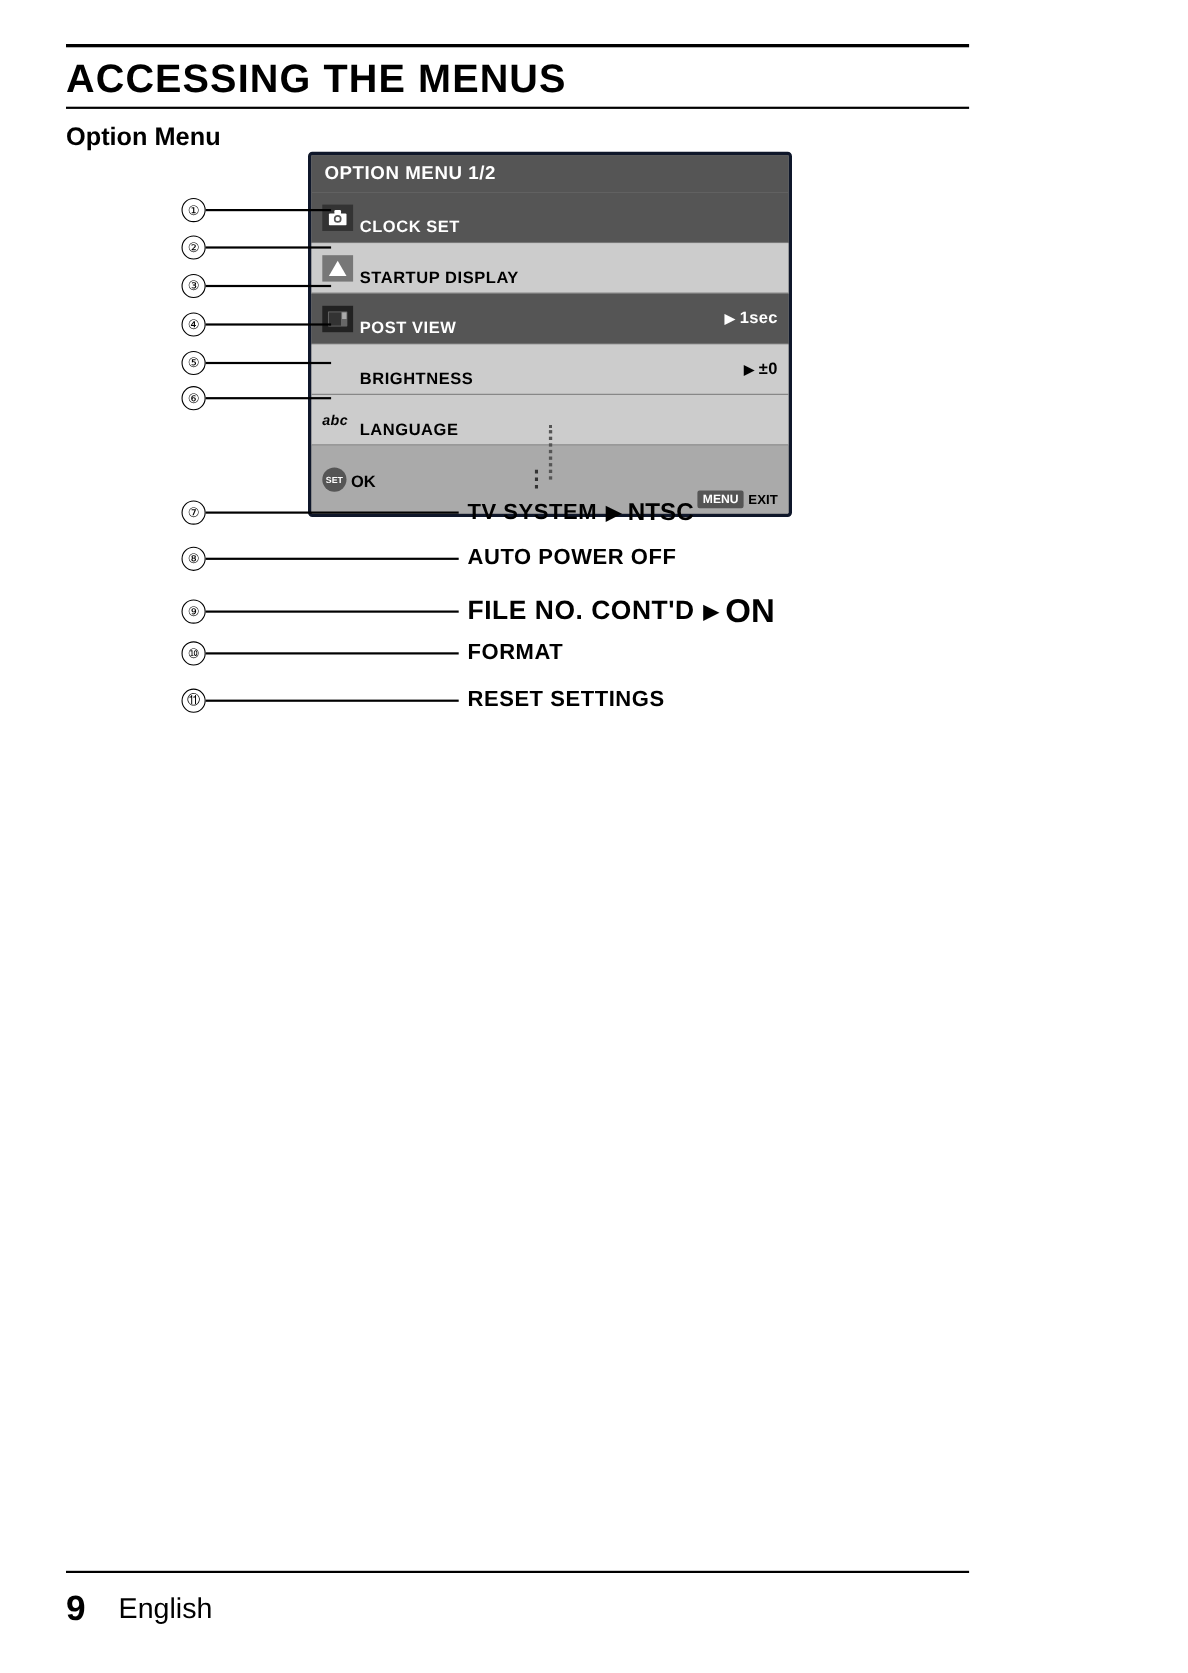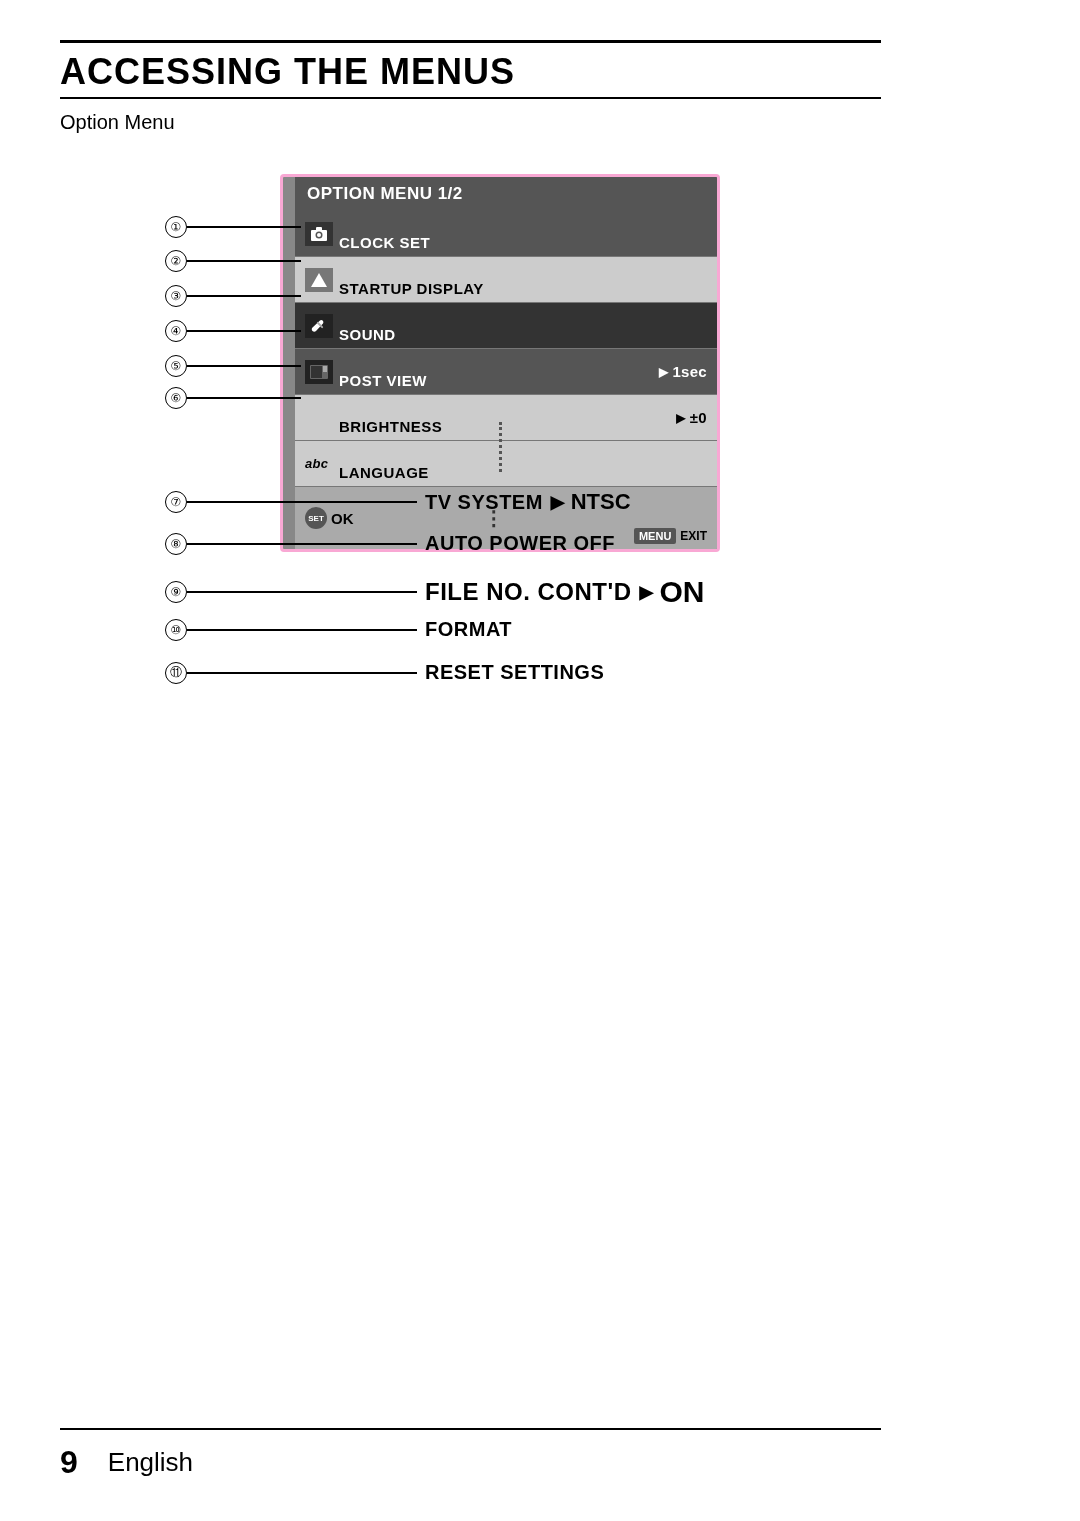--- a/index.html
+++ b/index.html
@@ -34,45 +34,43 @@
       margin-bottom: 4px;
     }
 
     .bottom-rule {
       border-top: 2px solid #000;
       margin-bottom: 12px;
     }
 
     
     .sub-heading {
-      font-size: 20px;
-      font-weight: 400;
-      color: #000;
-      margin-bottom: 40px;
+      font-size: 23px;
+      font-weight: 700;
+      color: #000;
     }
 
     
     .diagram-area {
       position: relative;
       width: 100%;
       height: 660px;
       margin-bottom: 40px;
     }
 
     
     .screen-mockup {
       position: absolute;
       left: 220px;
       top: 0;
       width: 440px;
       background: #888;
-      border: 3px solid #f9a8d4;
+      border: 3px solid #0f172a;
       border-radius: 4px;
       overflow: hidden;
-      padding-left: 12px;
     }
 
     .screen-header {
       background: #555;
       color: #fff;
       font-size: 17px;
       font-weight: 700;
       padding: 7px 12px;
       letter-spacing: 0.5px;
     }
@@ -128,21 +126,21 @@
     .screen-bottom-bar {
       background: #aaa;
       display: flex;
       justify-content: space-between;
       align-items: center;
       padding: 5px 10px;
     }
 
     .ok-btn {
       display: flex;
-      align-items: center;
+      align-items: flex-end;
       gap: 4px;
       font-size: 15px;
       font-weight: 700;
     }
 
     .set-icon {
       width: 22px;
       height: 22px;
       border-radius: 50%;
       background: #555;
@@ -305,29 +303,20 @@
         <span class="menu-label">CLOCK SET</span>
       </div>
 
       <div class="menu-item light-bg">
         <div class="icon-box-medium">
           <div class="icon-triangle-up"></div>
         </div>
         <span class="menu-label">STARTUP DISPLAY</span>
       </div>
 
-      <div class="menu-item selected-bg">
-        <div class="icon-box-black">
-          <svg width="16" height="16" viewBox="0 0 16 16">
-            <path d="M10 2 C12 2 13 4 12 5.5 L5 13 C4 14 2.5 14 1.5 13 C0.5 12 0.5 10.5 1.5 9.5 L9 2.5 C9.5 2.2 9.8 2 10 2Z" fill="white"></path>
-            <rect x="8" y="3" width="2" height="8" rx="1" fill="#aaa" transform="rotate(-45 9 7)"></rect>
-          </svg>
-        </div>
-        <span class="menu-label">SOUND</span>
-      </div>
 
       <div class="menu-item dark-bg">
         <div class="icon-box-black">
           <svg width="18" height="14" viewBox="0 0 18 14">
             <rect x="0" y="0" width="18" height="14" rx="1" fill="#666"></rect>
             <rect x="1" y="1" width="11" height="12" fill="#333"></rect>
             <rect x="13" y="1" width="4" height="6" fill="#aaa"></rect>
           </svg>
         </div>
         <span class="menu-label">POST VIEW</span>

